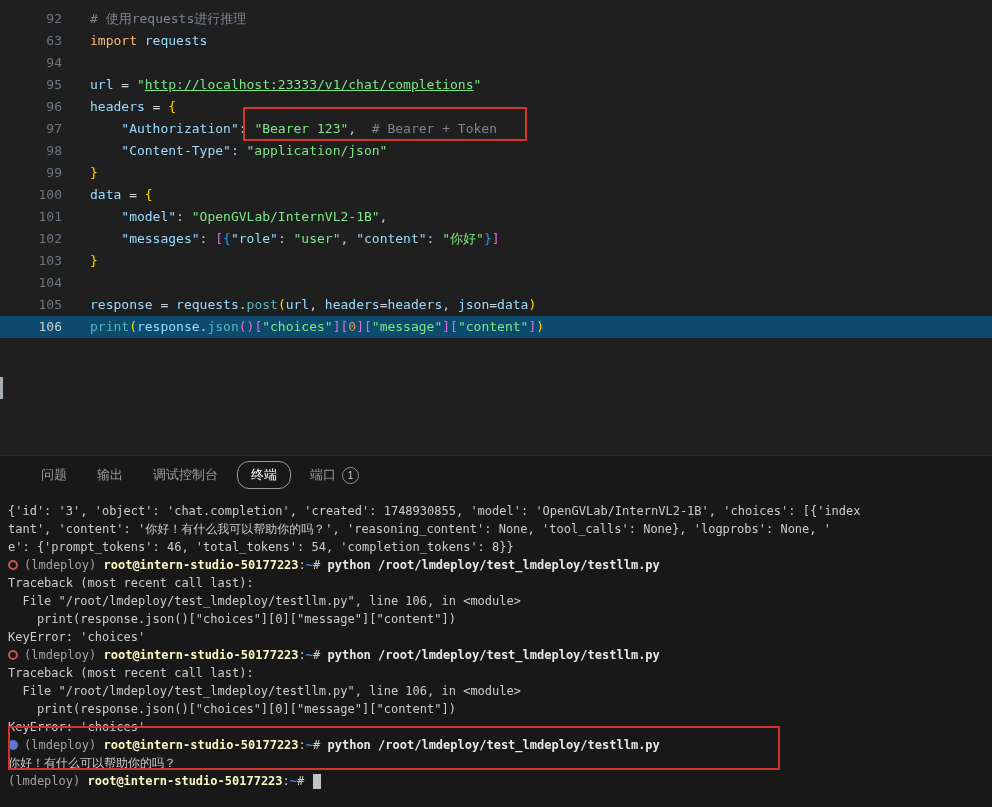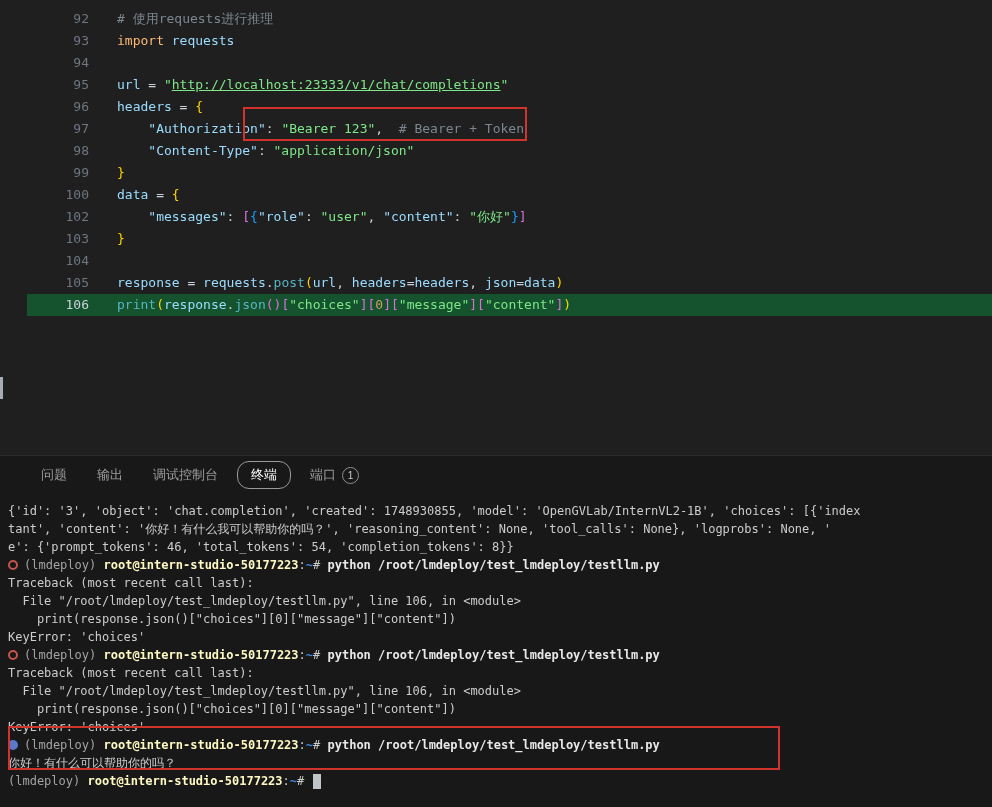--- a/index.html
+++ b/index.html
@@ -4,22 +4,22 @@
 <style>
   * { box-sizing: border-box; }
   html,body { margin:0; padding:0; background:#141414; }
   body { width:992px; height:807px; overflow:hidden; }
   .screen { position:relative; width:992px; height:807px; background:#1f1f1f;
             font-family:"DejaVu Sans Mono", monospace; }
 
   
   .editor { position:absolute; top:0; left:0; right:0; height:455px;
             background:#1f1f1f; padding-top:8px; overflow:hidden; }
-  .code-line { display:flex; height:22px; line-height:22px; font-size:13px; white-space:pre;margin-left:27px; }
-  .code-line.hl { background:#14532d; }
+  .code-line { display:flex; height:22px; line-height:22px; font-size:13px; white-space:pre; }
+  .code-line.hl { background:#0c4a6e; }
   .gutter { flex:0 0 62px; text-align:right; color:#6e7681; }
   .code-line.hl .gutter { color:#c9d1d9; }
   .code-text { padding-left:28px; white-space:pre; }
   .t-com { color:#7d8590; }
   .t-kw  { color:#fdba74; }
   .t-var { color:#9cdcfe; }
   .t-key { color:#9cdcfe; }
   .t-str { color:#7ee787; }
   .t-link{ text-decoration:underline; }
   .t-fn  { color:#56b6c2; }
@@ -62,28 +62,29 @@
                  background:#a8adb3; z-index:5; }
 </style>
 </head>
 <body>
 
 <div class="screen">
 
   <div class="editor">
     <div id="code">
         <div class="code-line"><div class="gutter">92</div><div class="code-text"><span class="t-com"># 使用requests进行推理</span></div></div>
-        <div class="code-line"><div class="gutter">93</div><div class="code-text"><span class="t-kw">import</span><span class="t-var"> requests</span></div></div>
+        <div class="code-line"><div class="gutter">63</div><div class="code-text"><span class="t-kw">import</span><span class="t-var"> requests</span></div></div>
         <div class="code-line"><div class="gutter">94</div><div class="code-text"></div></div>
         <div class="code-line"><div class="gutter">95</div><div class="code-text"><span class="t-var">url</span><span class="t-pun"> = </span><span class="t-str">"</span><span class="t-str t-link">http://localhost:23333/v1/chat/completions</span><span class="t-str">"</span></div></div>
         <div class="code-line"><div class="gutter">96</div><div class="code-text"><span class="t-var">headers</span><span class="t-pun"> = </span><span class="t-b1">{</span></div></div>
         <div class="code-line"><div class="gutter">97</div><div class="code-text"><span class="t-pun">    </span><span class="t-key">"Authorization"</span><span class="t-pun">: </span><span class="t-str">"Bearer 123"</span><span class="t-pun">,</span><span class="t-com">  # Bearer + Token</span></div></div>
         <div class="code-line"><div class="gutter">98</div><div class="code-text"><span class="t-pun">    </span><span class="t-key">"Content-Type"</span><span class="t-pun">: </span><span class="t-str">"application/json"</span></div></div>
         <div class="code-line"><div class="gutter">99</div><div class="code-text"><span class="t-b1">}</span></div></div>
         <div class="code-line"><div class="gutter">100</div><div class="code-text"><span class="t-var">data</span><span class="t-pun"> = </span><span class="t-b1">{</span></div></div>
+        <div class="code-line"><div class="gutter">101</div><div class="code-text"><span class="t-pun">    </span><span class="t-key">"model"</span><span class="t-pun">: </span><span class="t-str">"OpenGVLab/InternVL2-1B"</span><span class="t-pun">,</span></div></div>
         <div class="code-line"><div class="gutter">102</div><div class="code-text"><span class="t-pun">    </span><span class="t-key">"messages"</span><span class="t-pun">: </span><span class="t-b2">[</span><span class="t-b3">{</span><span class="t-key">"role"</span><span class="t-pun">: </span><span class="t-str">"user"</span><span class="t-pun">, </span><span class="t-key">"content"</span><span class="t-pun">: </span><span class="t-str">"你好"</span><span class="t-b3">}</span><span class="t-b2">]</span></div></div>
         <div class="code-line"><div class="gutter">103</div><div class="code-text"><span class="t-b1">}</span></div></div>
         <div class="code-line"><div class="gutter">104</div><div class="code-text"></div></div>
         <div class="code-line"><div class="gutter">105</div><div class="code-text"><span class="t-var">response</span><span class="t-pun"> = </span><span class="t-var">requests</span><span class="t-pun">.</span><span class="t-fn">post</span><span class="t-b1">(</span><span class="t-var">url</span><span class="t-pun">, </span><span class="t-var">headers</span><span class="t-pun">=</span><span class="t-var">headers</span><span class="t-pun">, </span><span class="t-var">json</span><span class="t-pun">=</span><span class="t-var">data</span><span class="t-b1">)</span></div></div>
         <div class="code-line hl"><div class="gutter">106</div><div class="code-text"><span class="t-fn">print</span><span class="t-b1">(</span><span class="t-var">response</span><span class="t-pun">.</span><span class="t-fn">json</span><span class="t-b2">(</span><span class="t-b2">)</span><span class="t-b2">[</span><span class="t-str">"choices"</span><span class="t-b2">]</span><span class="t-b2">[</span><span class="t-num">0</span><span class="t-b2">]</span><span class="t-b2">[</span><span class="t-str">"message"</span><span class="t-b2">]</span><span class="t-b2">[</span><span class="t-str">"content"</span><span class="t-b2">]</span><span class="t-b1">)</span></div></div>
       </div>
   </div>
 
   <div class="left-marker"></div>
 

